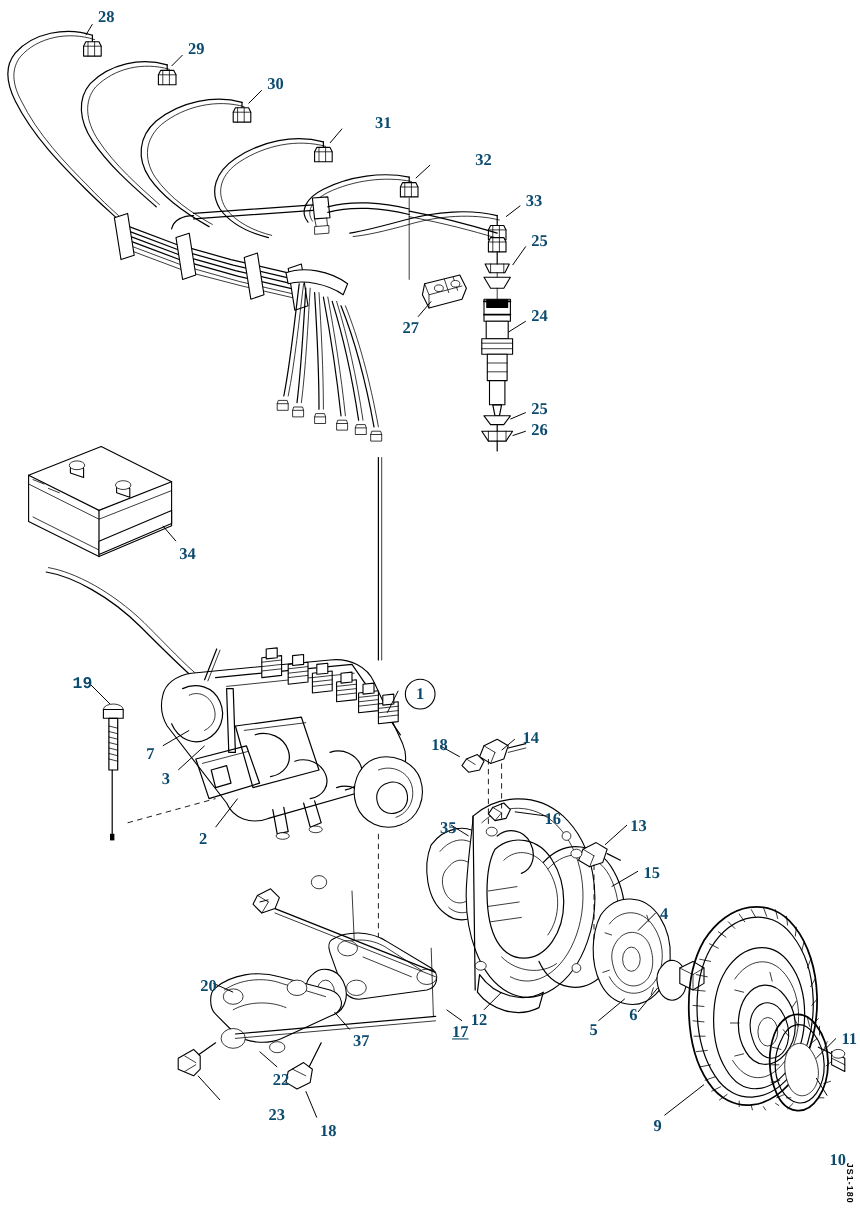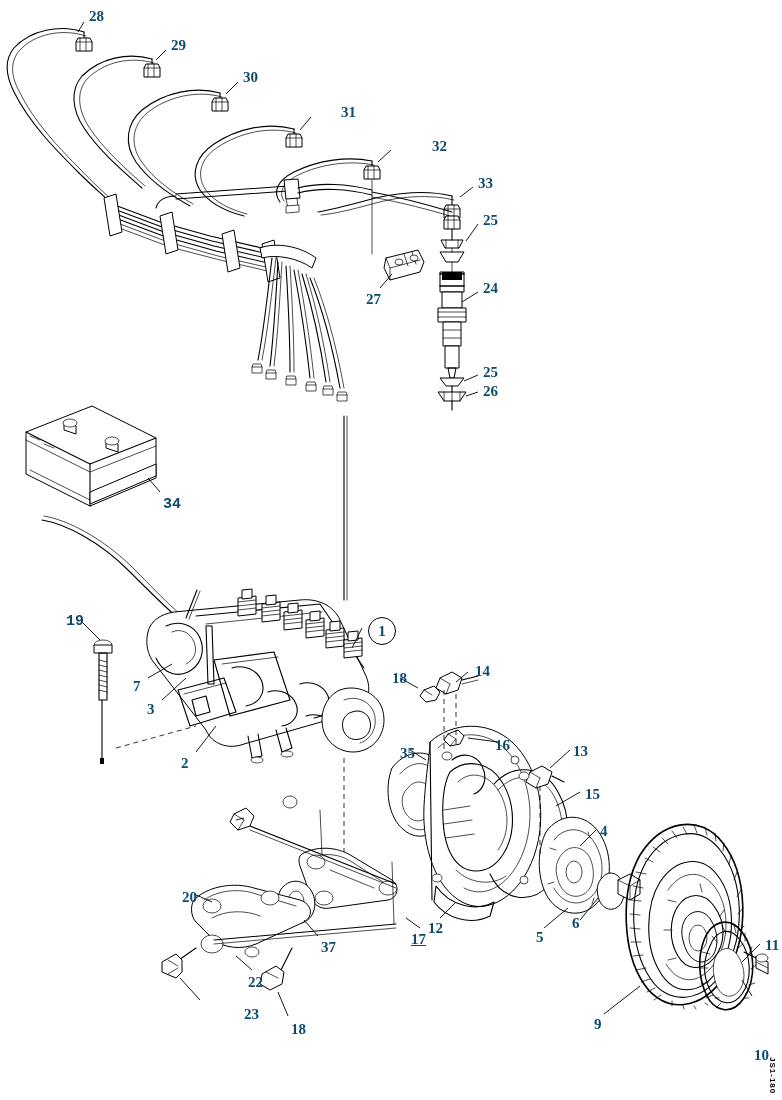--- a/index.html
+++ b/index.html
@@ -532,19 +532,19 @@
       <div class="cal" style="left: 483px; top: 213px;">25</div>
       <div class="cal" style="left: 483px; top: 365px;">25</div>
       <div class="cal" style="left: 483px; top: 384px;">26</div>
       <div class="cal" style="left: 366px; top: 292px;">27</div>
       <div class="cal" style="left: 89px; top: 9px;">28</div>
       <div class="cal" style="left: 171px; top: 38px;">29</div>
       <div class="cal" style="left: 243px; top: 70px;">30</div>
       <div class="cal" style="left: 316px; top: 105px; margin-left: 25px;">31</div>
       <div class="cal" style="left: 396px; top: 139px; margin-left: 36px;">32</div>
       <div class="cal" style="left: 478px; top: 176px;">33</div>
-      <div class="cal" style="left: 163px; top: 497px; font-family: Liberation Mono, monospace;">34</div>
+      <div class="cal" style="left: 163px; top: 497px;">34</div>
       <div class="cal" style="left: 400px; top: 746px;">35</div>
     </div>
 
   <div class="corner">JS1-180</div>
 
 </div>
 
 </body></html>

